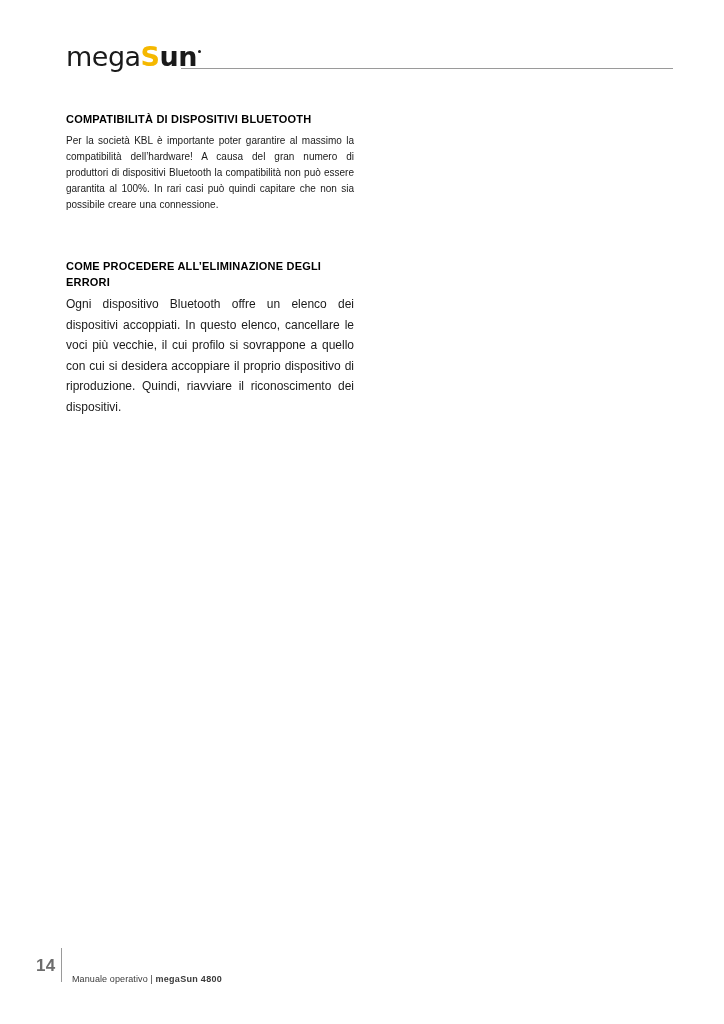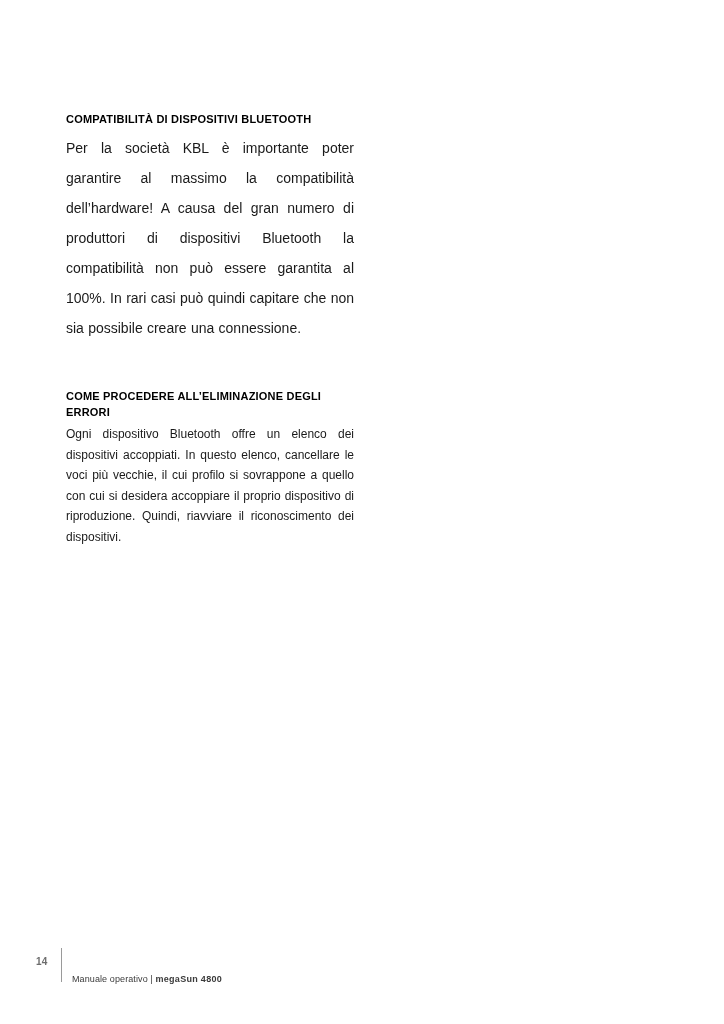--- a/index.html
+++ b/index.html
@@ -77,22 +77,22 @@
     font-size: 11px;
     font-weight: bold;
     line-height: 15px;
     letter-spacing: 0.2px;
     color: #000000;
     margin: 0 0 6px 0;
   }
 
   .body-text {
     font-family: "Liberation Sans", sans-serif;
-    font-size: 14px;
-    line-height: 30px;
+    font-size: 10px;
+    line-height: 16px;
     color: #1a1a1a;
     text-align: justify;
     margin: 0;
     word-spacing: 0.4px;
   }
 
   .block-2 {
     margin-top: 45px;
   }
   .block-2 .sec-title {
@@ -118,21 +118,21 @@
     top: 0;
     width: 1px;
     height: 34px;
     background: #9a9a9a;
   }
   .page-num {
     position: absolute;
     left: 6px;
     top: 8px;
     font-family: "Liberation Sans", sans-serif;
-    font-size: 10px;
+    font-size: 17px;
     font-weight: bold;
     color: #6d6d6d;
     letter-spacing: 0.2px;
   }
   .footer-text {
     position: absolute;
     left: 42px;
     top: 26px;
     font-family: "Liberation Sans", sans-serif;
     font-size: 9px;
@@ -144,20 +144,24 @@
     font-weight: bold;
     letter-spacing: 0.3px;
   }
   .footer-sep { color: #3a3a3a; }
 </style>
 </head>
 <body>
 
 <div class="page">
 
+  <div class="header">
+    <div class="logo"><span class="mega">mega</span><span class="s">S</span><span class="un">un</span><span class="dot"></span></div>
+    <div class="header-rule"></div>
+  </div>
 
   <div class="content">
 
     <div class="block-1">
       <h2 class="sec-title">COMPATIBILITÀ DI DISPOSITIVI BLUETOOTH</h2>
       <p class="body-text">Per la società KBL è importante poter garantire al massimo la compatibilità dell’hardware!  A causa del gran numero di produttori di dispositivi Bluetooth la compatibilità non può essere garantita al 100%. In rari casi può quindi capitare che non sia possibile creare una connessione.</p>
     </div>
 
     <div class="block-2">
       <h2 class="sec-title">COME PROCEDERE ALL’ELIMINAZIONE DEGLI ERRORI</h2>

